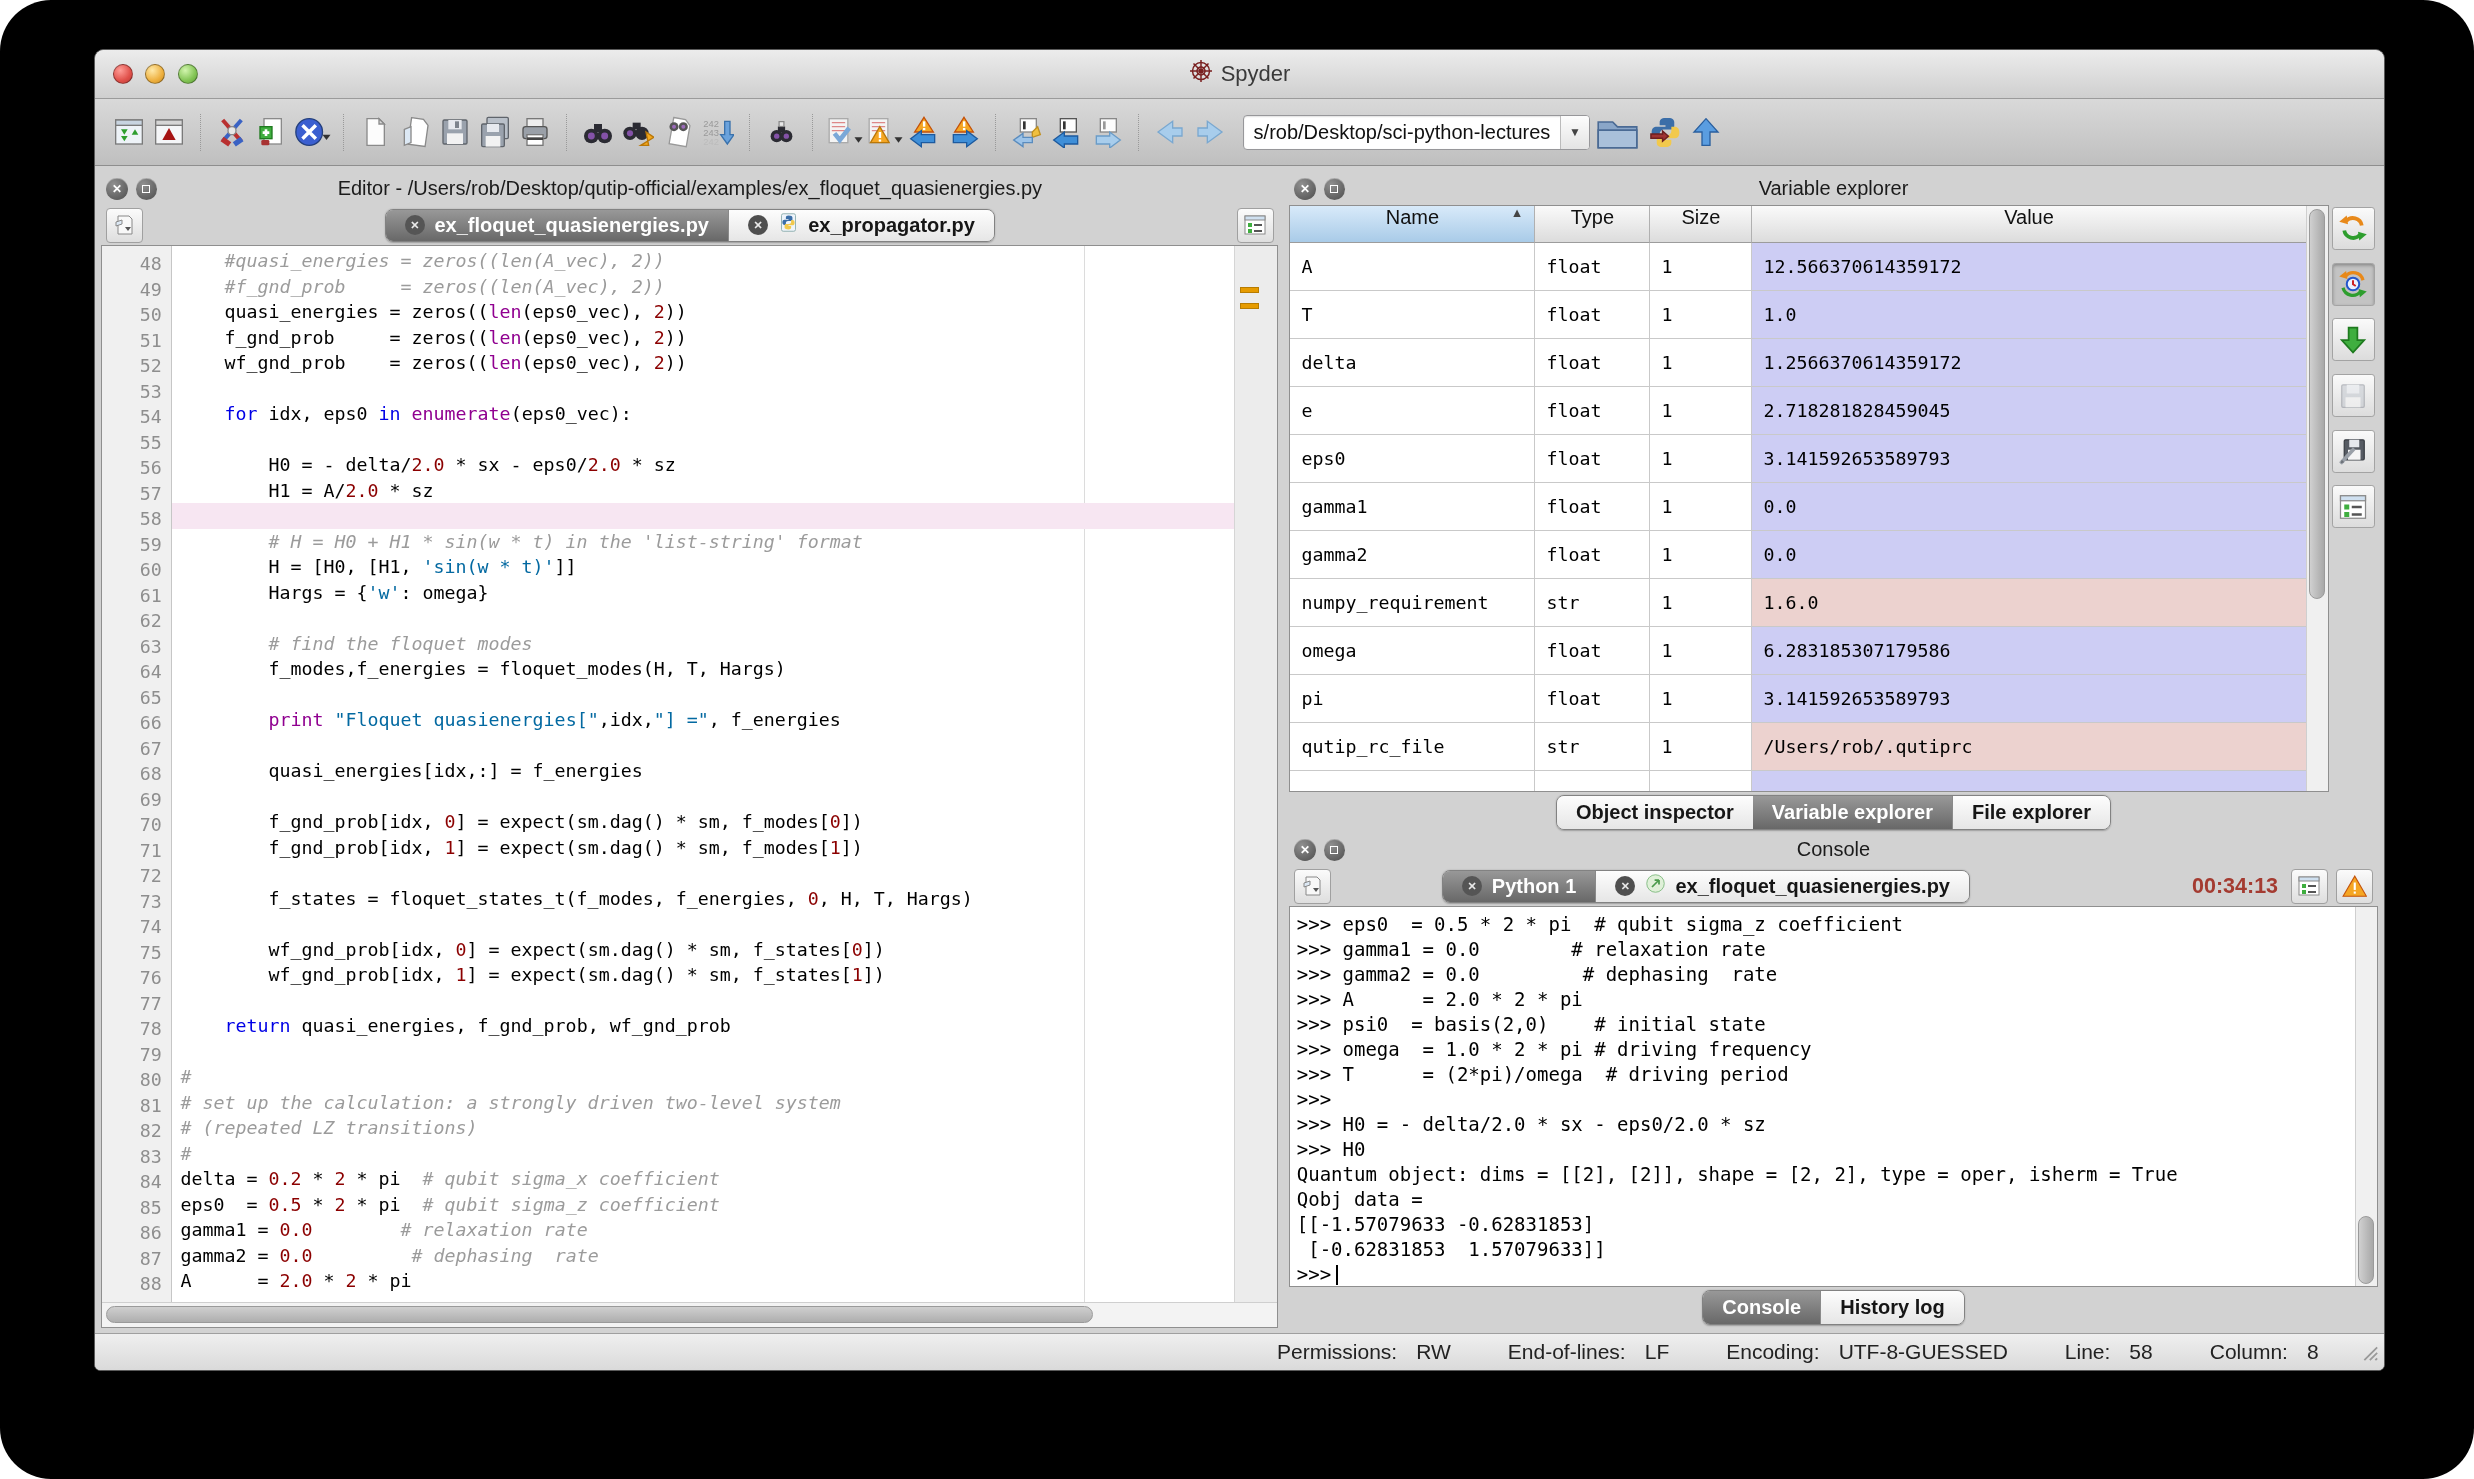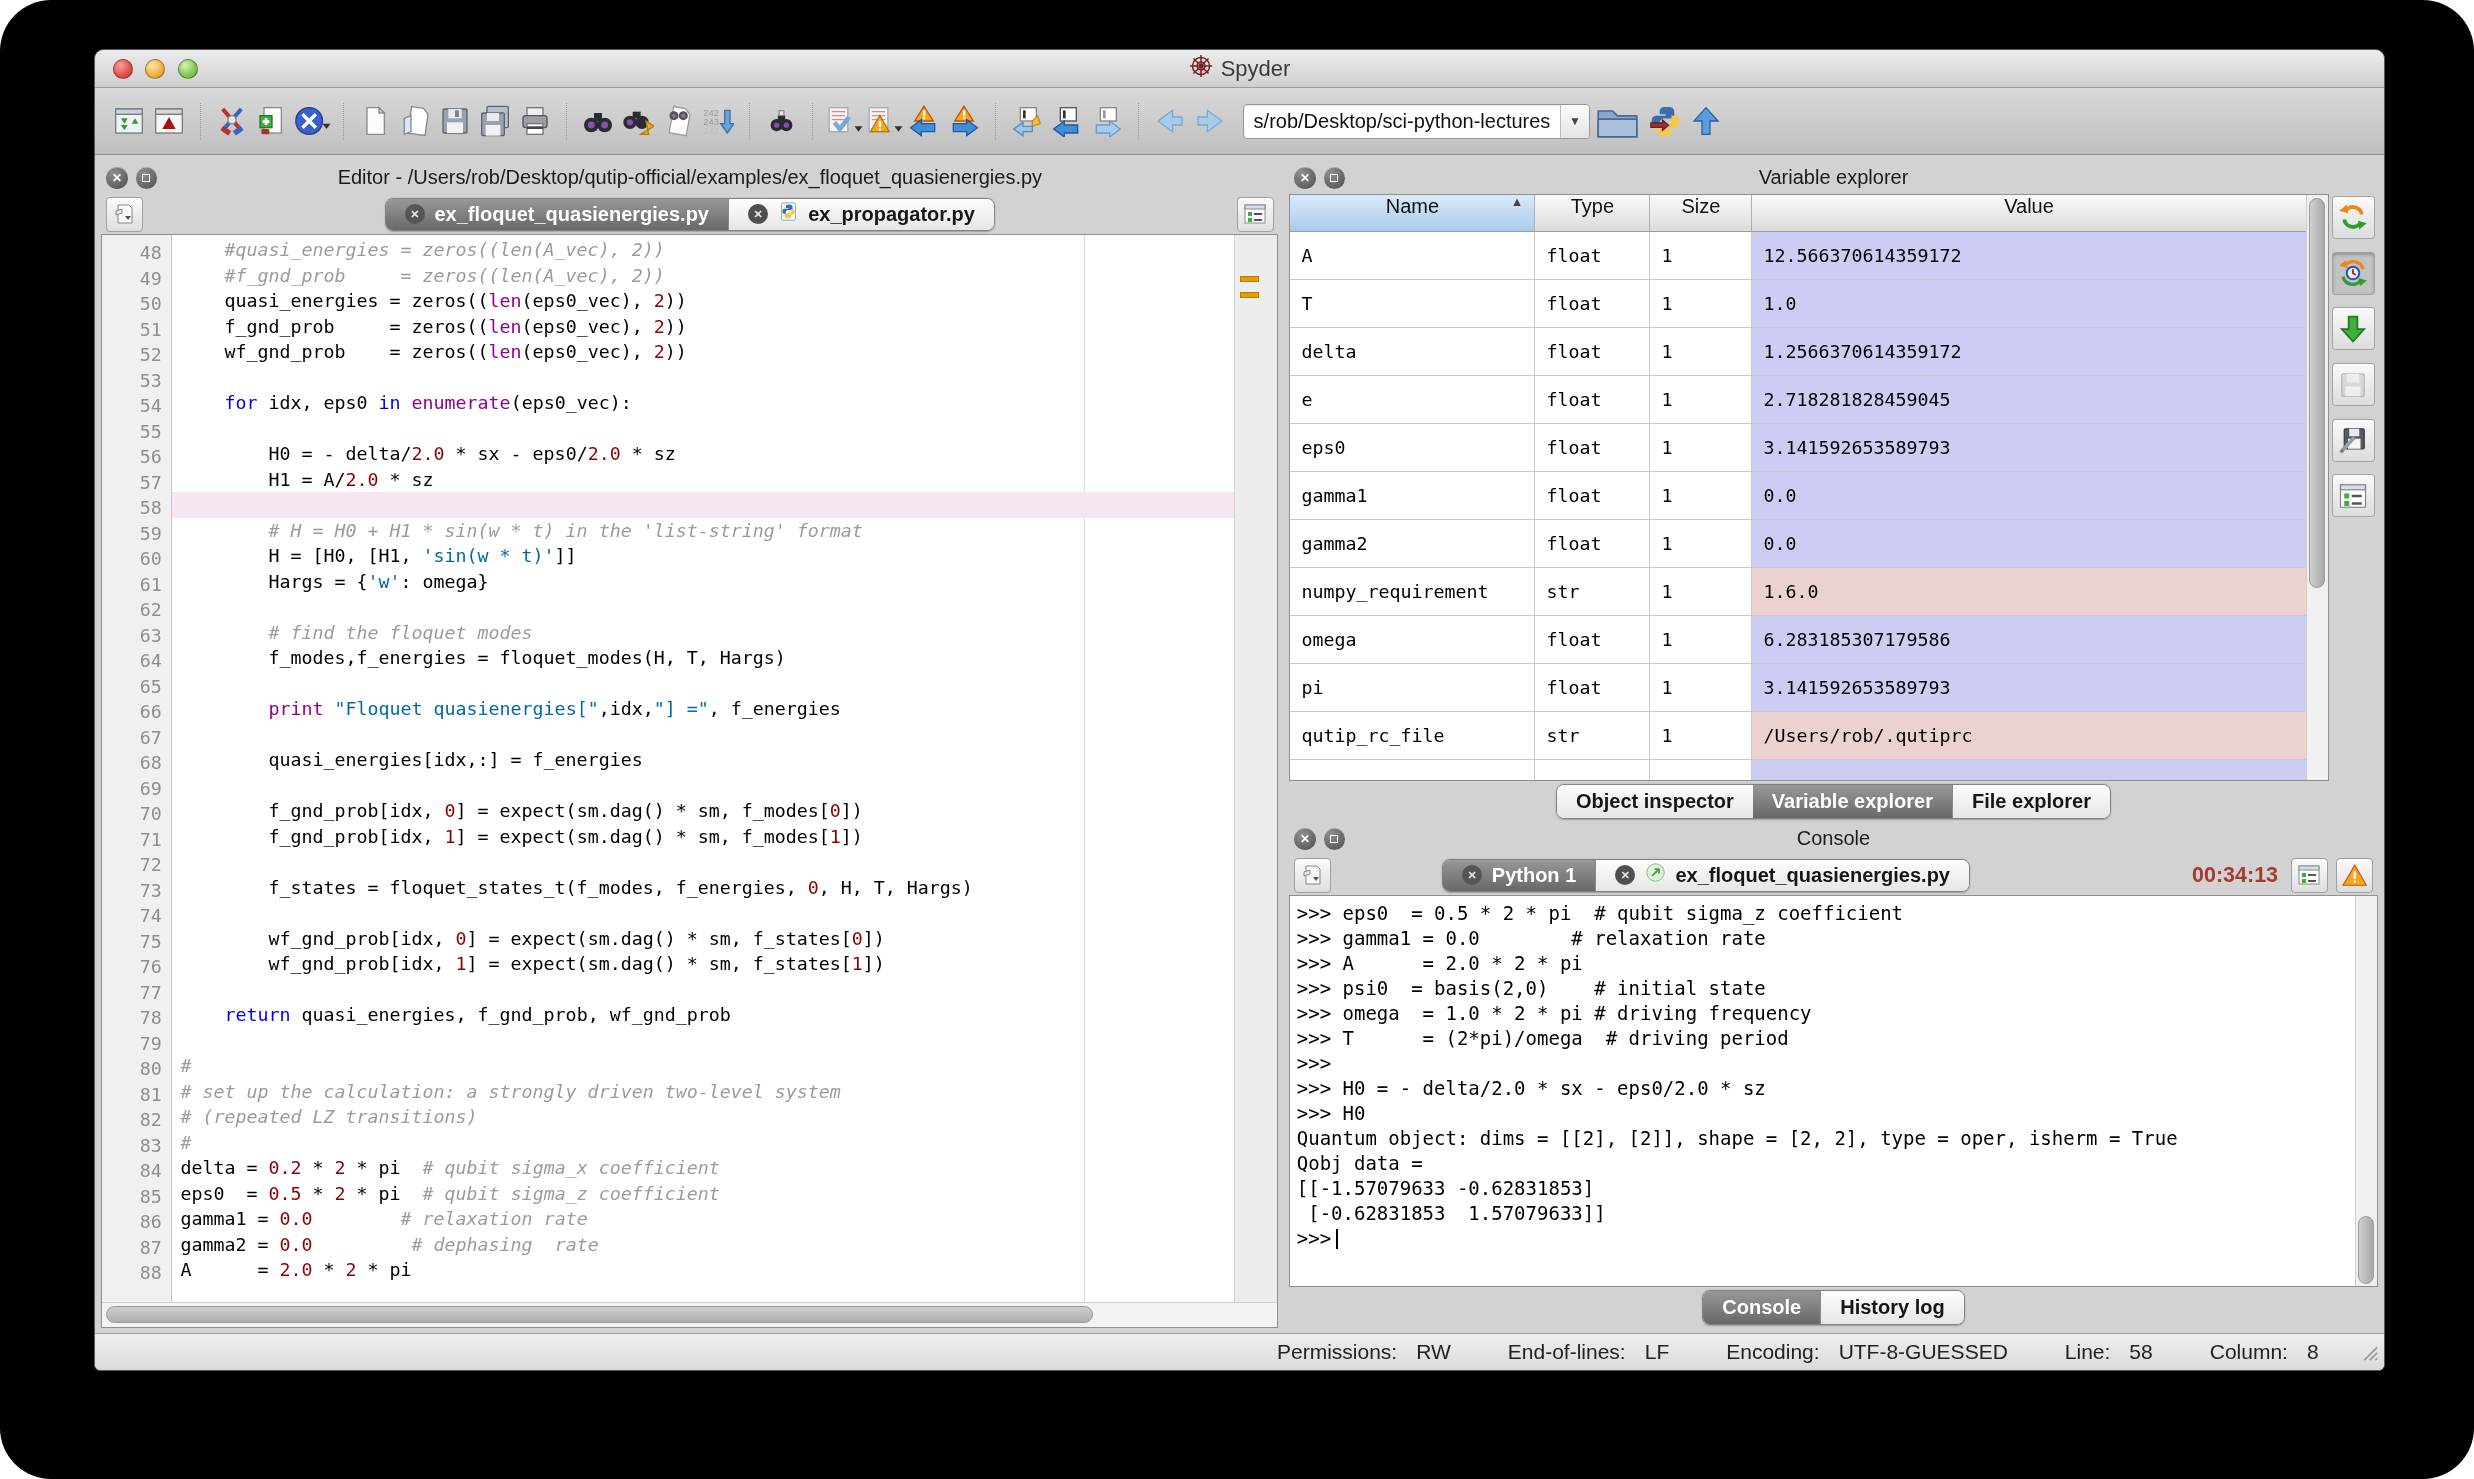--- a/index.html
+++ b/index.html
@@ -4,21 +4,21 @@
 <style>
   * { margin:0; padding:0; box-sizing:border-box; }
   html,body { width:2475px; height:1479px; background:#fff; font-family:"Liberation Sans",sans-serif; }
   .desktop { position:absolute; inset:0; background:#000; border-radius:51px; }
 
   .window { position:absolute; left:94px; top:49px; width:2291px; height:1322px;
             background:#d2d2d2; border-radius:9.6px 9.6px 6.4px 6.4px; overflow:hidden;
             border:0.8px solid #5a5a5a; display:flex; flex-direction:column; }
 
   
-  .titlebar { height:38px; background:linear-gradient(#ececec,#cfcfcf);
+  .titlebar { height:49px; background:linear-gradient(#ececec,#cfcfcf);
               border-bottom:0.8px solid #9b9b9b; position:relative;
               display:flex; align-items:center; justify-content:center; }
   .lights { position:absolute; left:17.5px; top:0; height:100%; display:flex; align-items:center; gap:12.7px; }
   .light { width:20px; height:20px; border-radius:50%; border:0.8px solid rgba(0,0,0,.35); }
   .light.red    { background:radial-gradient(circle at 35% 30%, #ff9d97, #e0504a 60%, #b53b36); }
   .light.yellow { background:radial-gradient(circle at 35% 30%, #ffe9a8, #eeb03f 60%, #c98d22); }
   .light.green  { background:radial-gradient(circle at 35% 30%, #d2f5ae, #82c454 60%, #5f9e38); }
   .apptitle { display:flex; align-items:center; gap:8px; font-size:22px; color:#3a3a3a; }
 
   
@@ -737,20 +737,21 @@
                   <polygon points="12,2 23,21 1,21" fill="#f5a623" stroke="#c4520a"></polygon>
                   <rect x="11" y="8" width="2" height="7" fill="#fff"></rect>
                   <rect x="11" y="16.5" width="2" height="2" fill="#fff"></rect>
                 </svg>
               </span>
         </div>
         <div class="cbox">
           <div class="cbody" id="cbody">
                 <div class="cline">&gt;&gt;&gt; eps0  = 0.5 * 2 * pi  # qubit sigma_z coefficient</div>
                 <div class="cline">&gt;&gt;&gt; gamma1 = 0.0        # relaxation rate</div>
+                <div class="cline">&gt;&gt;&gt; gamma2 = 0.0         # dephasing  rate</div>
                 <div class="cline">&gt;&gt;&gt; A      = 2.0 * 2 * pi</div>
                 <div class="cline">&gt;&gt;&gt; psi0  = basis(2,0)    # initial state</div>
                 <div class="cline">&gt;&gt;&gt; omega  = 1.0 * 2 * pi # driving frequency</div>
                 <div class="cline">&gt;&gt;&gt; T      = (2*pi)/omega  # driving period</div>
                 <div class="cline">&gt;&gt;&gt;</div>
                 <div class="cline">&gt;&gt;&gt; H0 = - delta/2.0 * sx - eps0/2.0 * sz</div>
                 <div class="cline">&gt;&gt;&gt; H0</div>
                 <div class="cline">Quantum object: dims = [[2], [2]], shape = [2, 2], type = oper, isherm = True</div>
                 <div class="cline">Qobj data =</div>
                 <div class="cline">[[-1.57079633 -0.62831853]</div>

